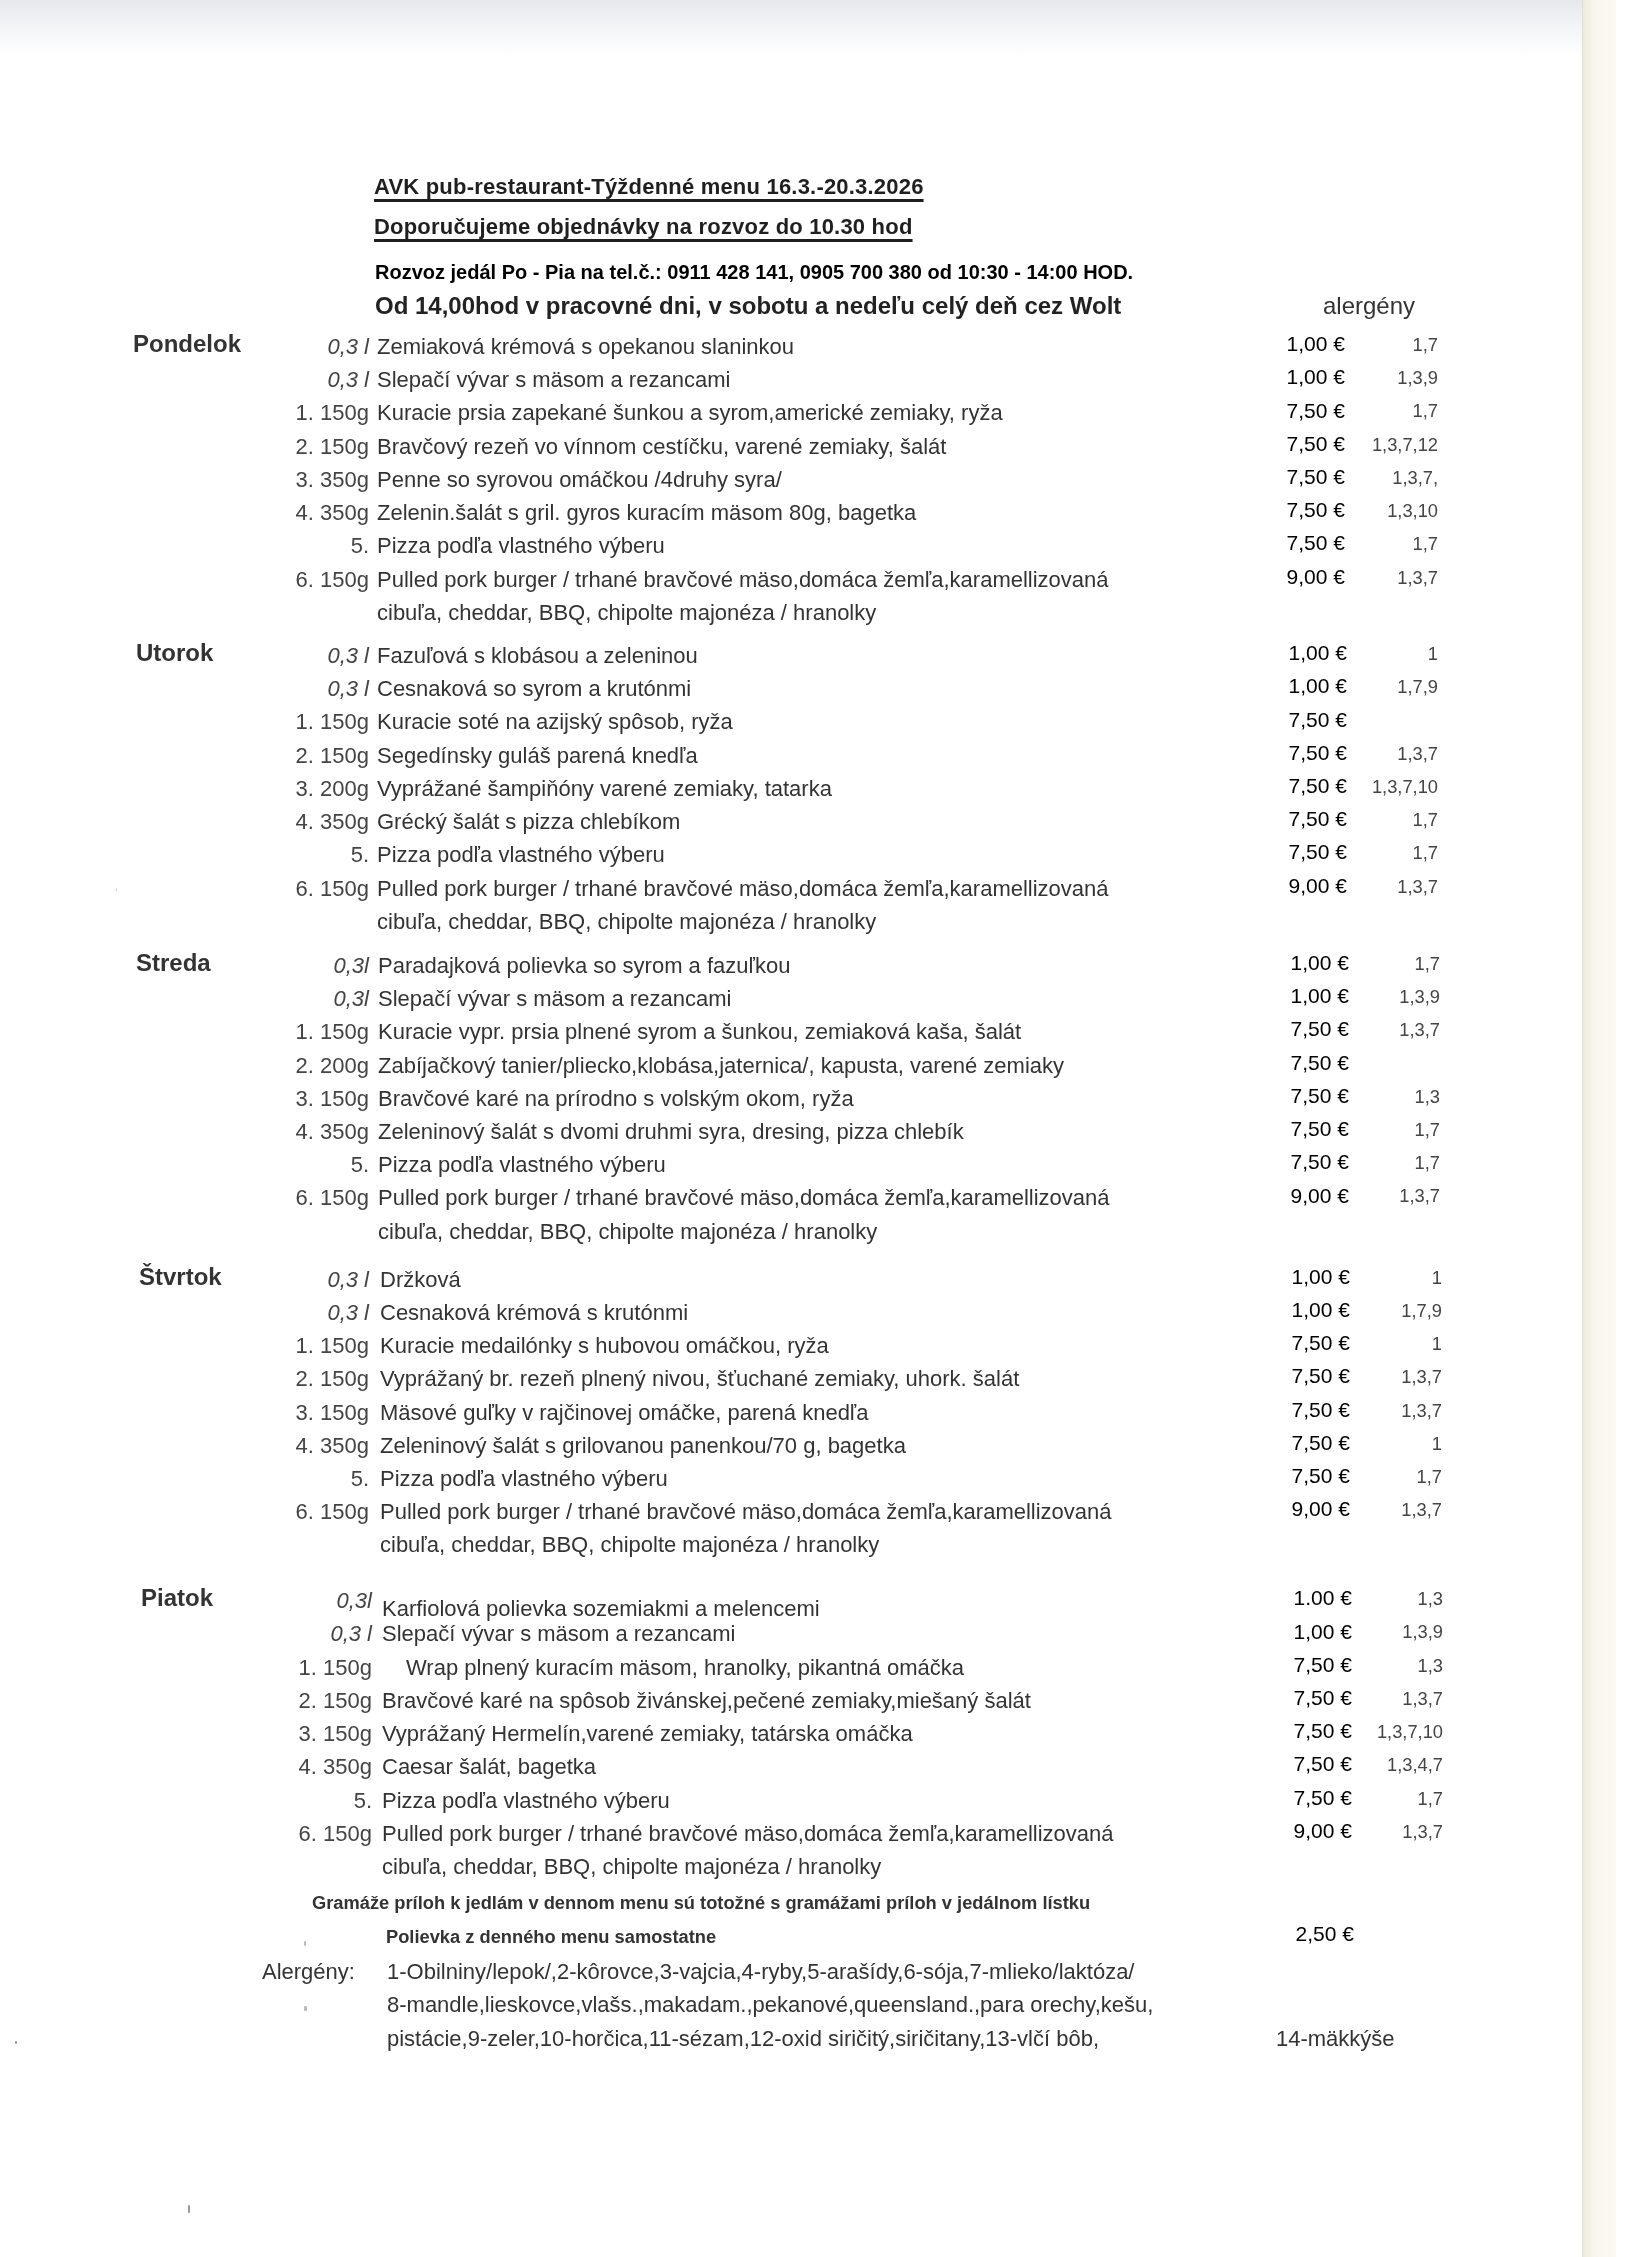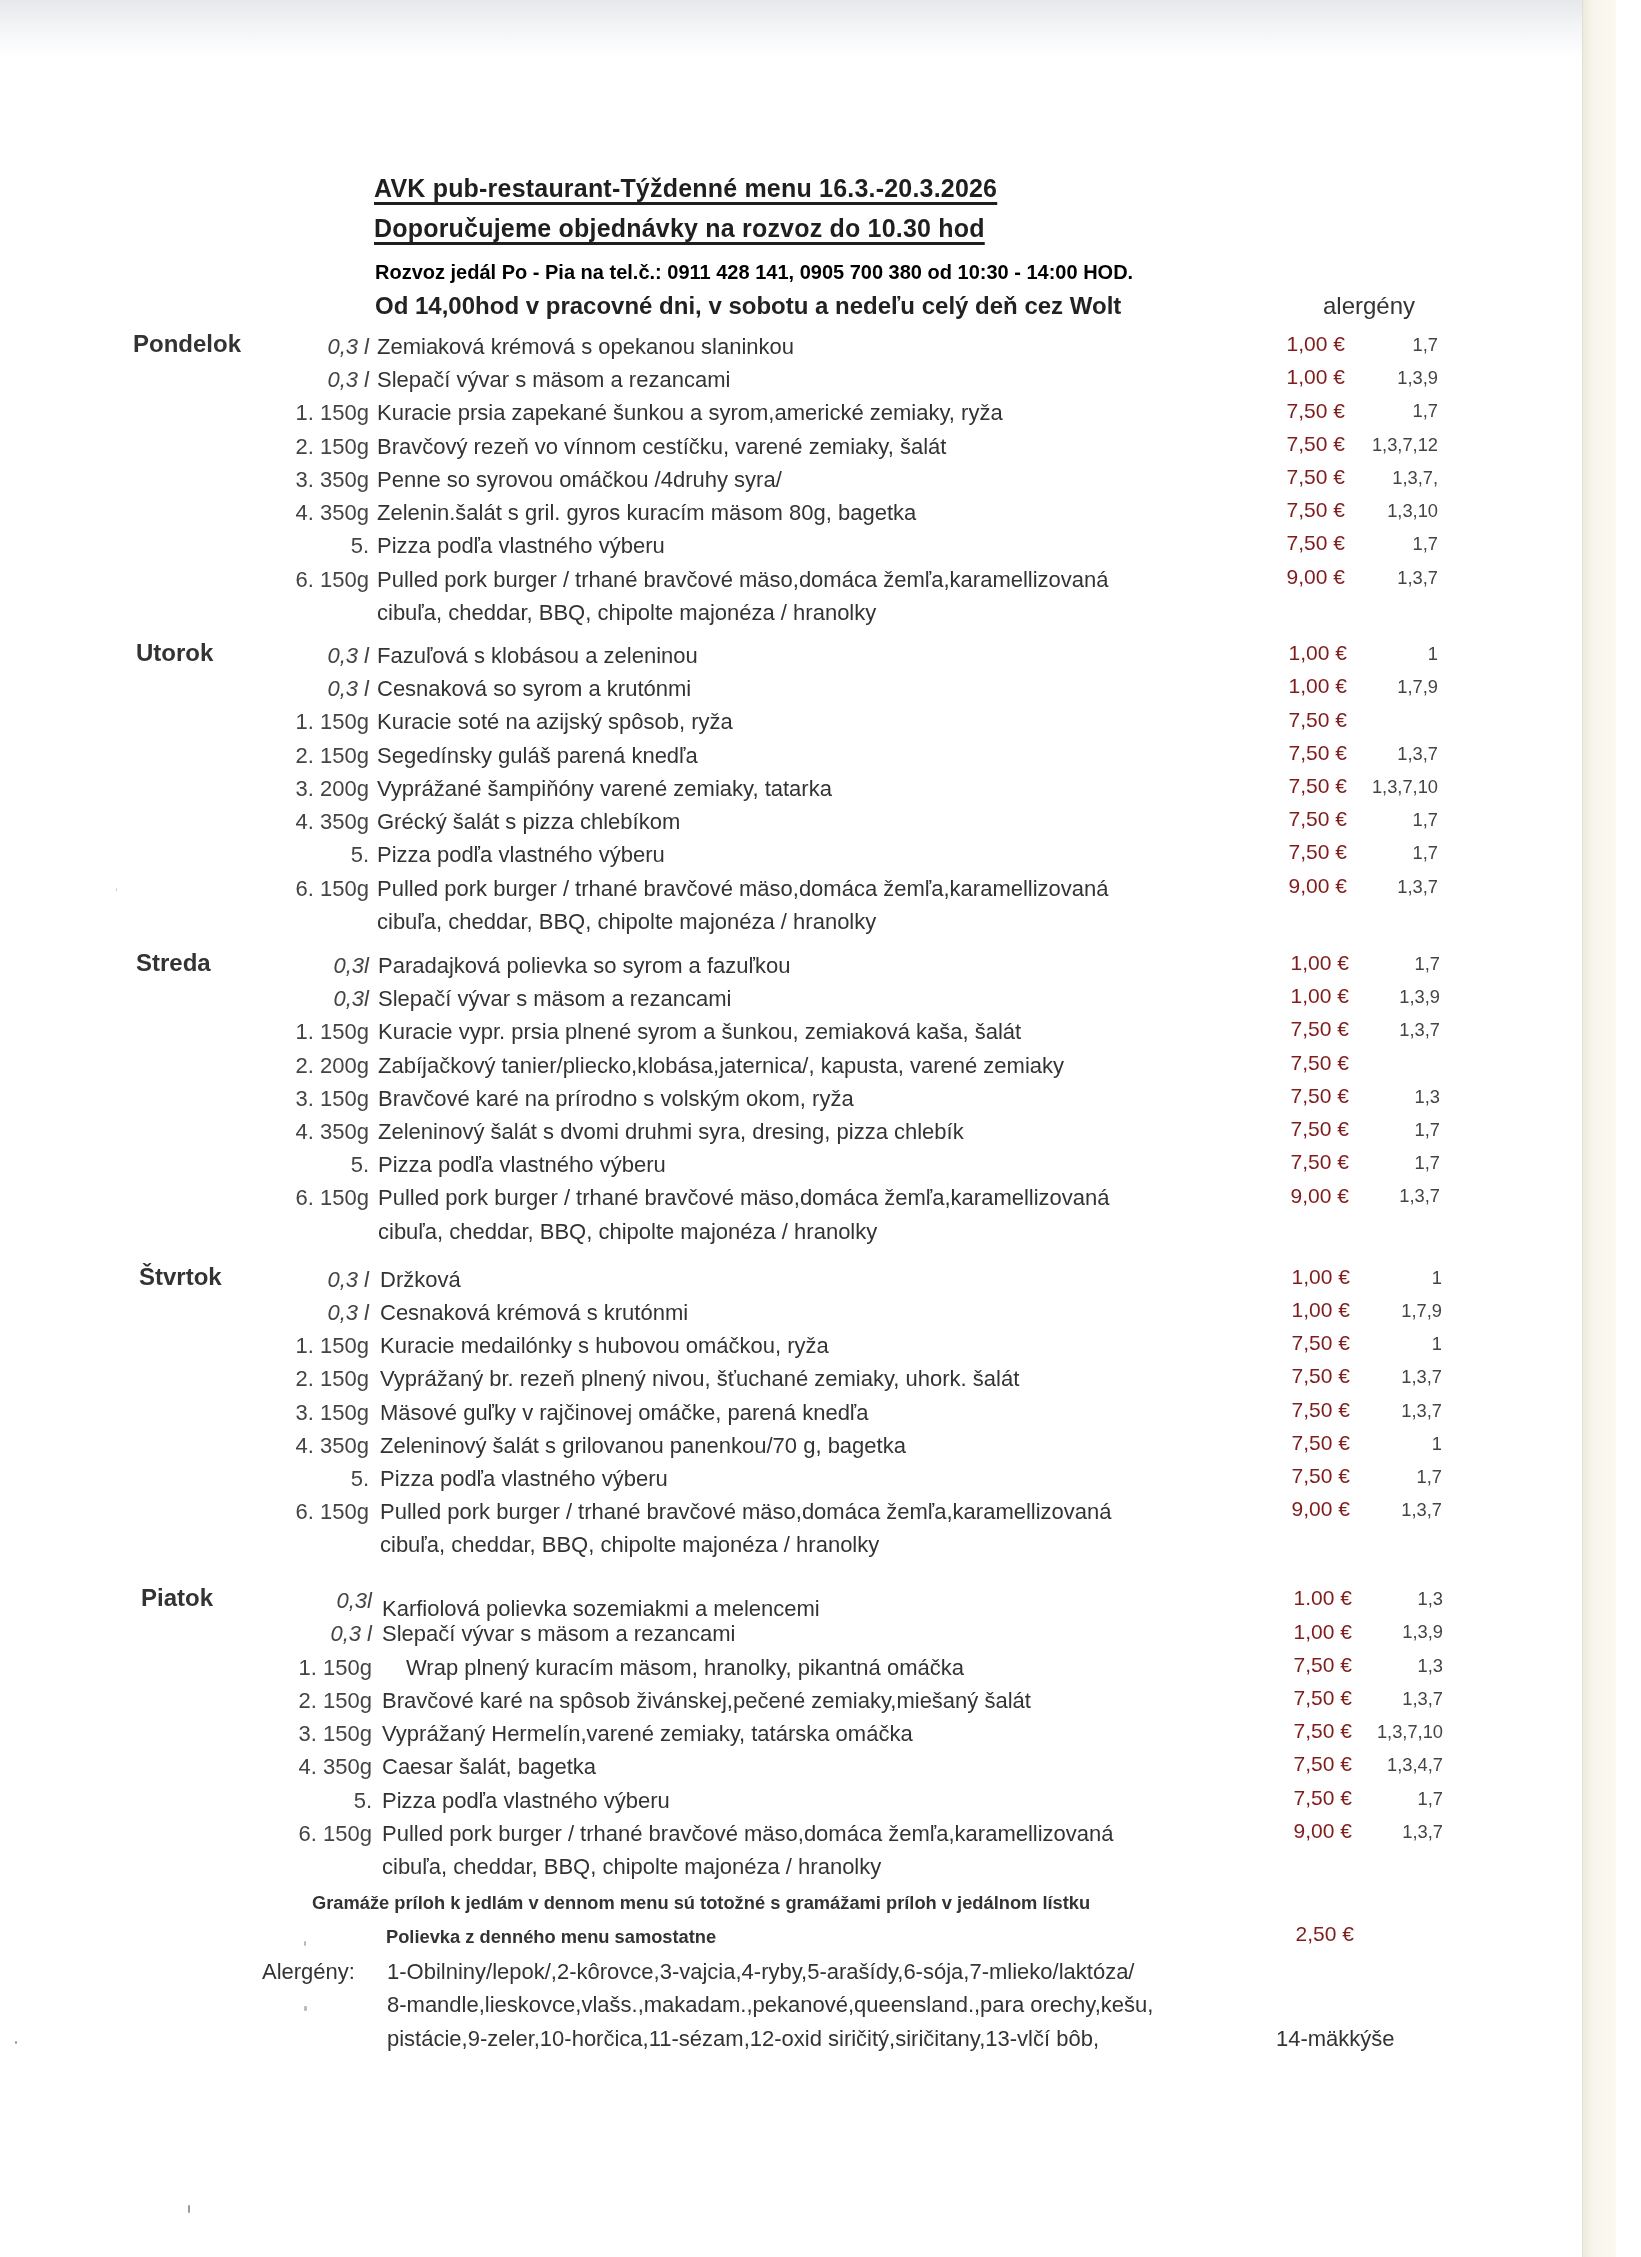--- a/index.html
+++ b/index.html
@@ -16,31 +16,31 @@
   .scan-edge {
     position: absolute; left: 1582px; top: 0; width: 35px; height: 2257px;
     background: linear-gradient(to right, #ece9dd 0%, #f8f6ec 30%, #fbfaf1 100%);
     border-left: 1px solid #e2e0d6;
   }
   .scan-edge-right {
     position: absolute; left: 1616px; top: 0; width: 25px; height: 2257px; background: #ffffff;
   }
   .abs { position: absolute; white-space: nowrap; }
   .h1 {
-    font-weight: bold; font-size: 25px; color: #1f1f1f; letter-spacing: 0.2px;
+    font-weight: bold; font-size: 22px; color: #1f1f1f; letter-spacing: 0.2px;
     text-decoration: underline; text-decoration-thickness: 2.9px; text-underline-offset: 4.8px;
   }
   .h3 { font-weight: bold; font-size: 20px; color: #000000; }
   .h4 { font-weight: bold; font-size: 24px; color: #222; }
   .alg-head { font-size: 24px; color: #333; }
   .day { font-weight: bold; font-size: 24px; color: #333; }
   .qty { font-size: 22px; color: #444; text-align: right; width: 106px; }
   .qty.it { font-style: italic; }
   .desc { font-size: 22px; color: #333; }
-  .price { font-size: 21px; color: #7f1d1d; text-align: right; width: 135px; }
+  .price { font-size: 21px; color: #000000; text-align: right; width: 135px; }
   .alg { font-size: 18.3px; color: #444; text-align: right; width: 87px; }
   .note-bold { font-weight: bold; font-size: 18.3px; color: #333; }
   .foot { font-size: 22px; color: #333; }
   .speck { position: absolute; background: #9a9a9a; border-radius: 1px; }
 </style>
 </head>
 <body>
 
 <div class="scan-top"></div>
 <div class="scan-edge"></div>

